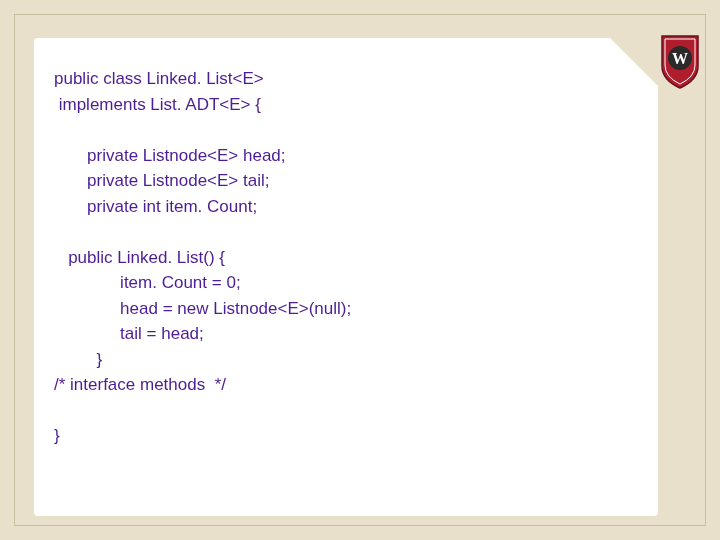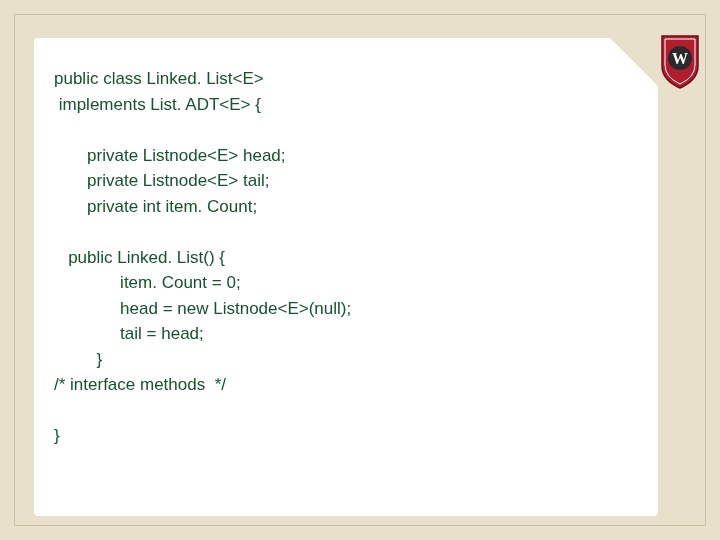--- a/index.html
+++ b/index.html
@@ -44,21 +44,21 @@
     right: 20px;
     width: 40px;
     height: 56px;
     z-index: 5;
   }
   .crest svg { display: block; }
   .code {
     padding: 28px 20px 20px 20px;
     font-size: 17px;
     line-height: 1.5;
-    color: #14532d;
+    color: #4c1d95;
     white-space: pre;
     font-family: Arial, Helvetica, sans-serif;
   }
 </style>
 </head>
 <body>
 
 <div class="outer-border"></div>
 
 <div class="card">

